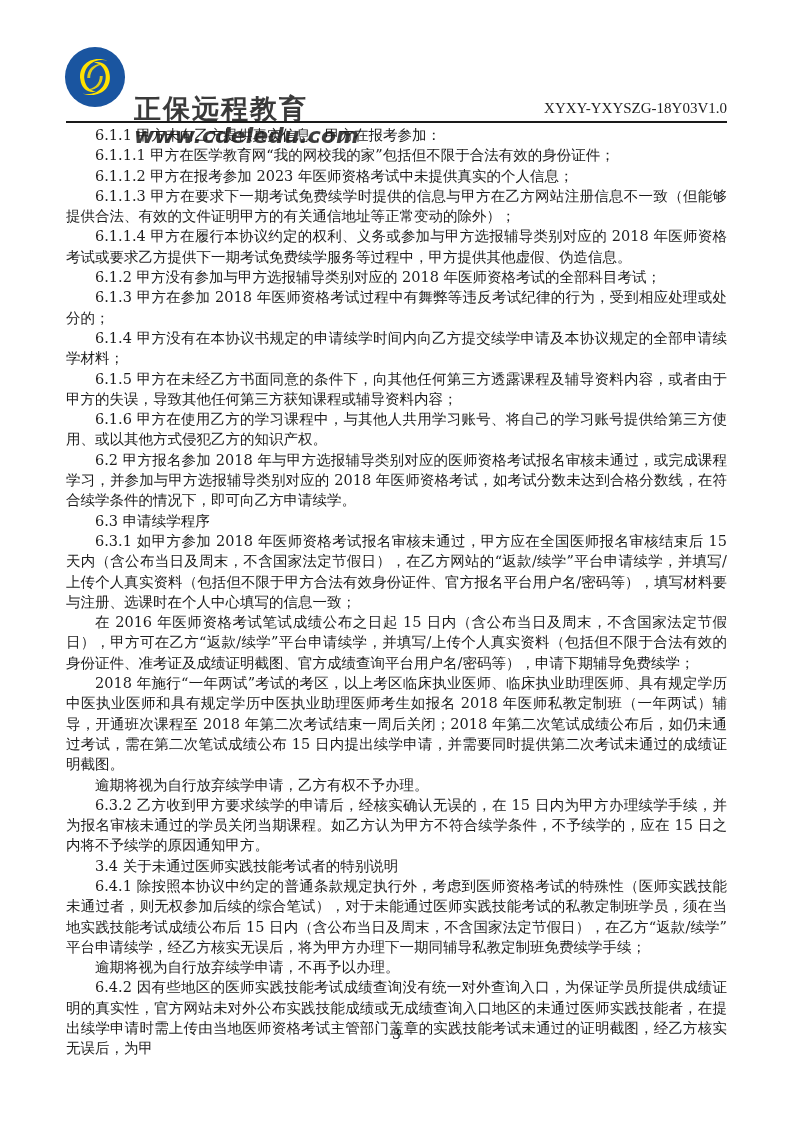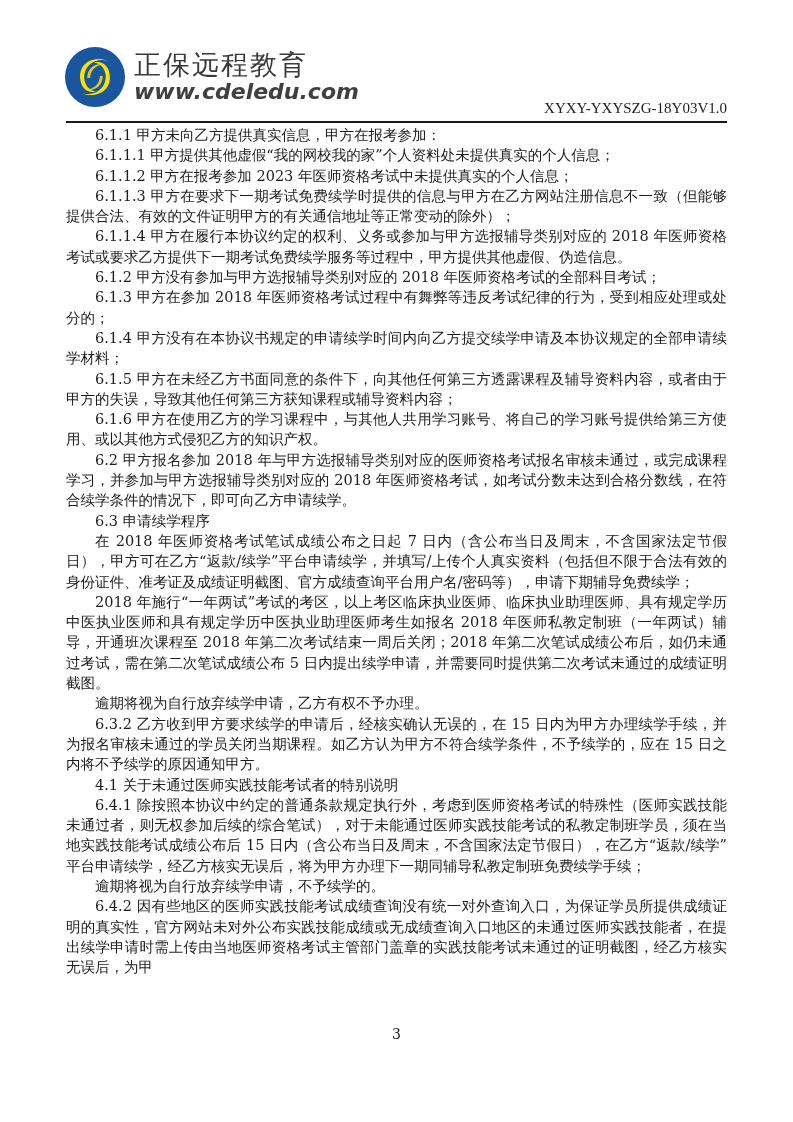--- a/index.html
+++ b/index.html
@@ -12,22 +12,22 @@
     font-family:"DejaVu Serif","Liberation Serif",serif;
     color:#1c1c1c;
     overflow:hidden;
   }
   
   .header{position:absolute;left:0;top:0;width:100%;height:123px;}
   .logo{position:absolute;left:64px;top:46px;width:62px;height:62px;}
   .brand-block{position:absolute;left:134px;top:49px;}
   .brand-name{
     font-family:"DejaVu Sans","Liberation Sans",sans-serif;
-    font-weight:normal;font-size:27px;line-height:32px;
-    color:#3a3a3a;letter-spacing:2px;white-space:nowrap;
+    font-weight:bold;font-size:27px;line-height:32px;
+    color:#3a3a3a;letter-spacing:2px;white-space:nowrap;margin-top:44px;
   }
   .brand-site{
     font-family:"DejaVu Sans","Liberation Sans",sans-serif;
     font-weight:bold;font-size:22px;line-height:21px;
     color:#404040;white-space:nowrap;font-style:italic;
   }
   .doc-code{
     position:absolute;right:66px;top:100px;
     font-family:Liberation Serif, serif;
     font-size:15px;color:#1c1c1c;white-space:nowrap;
@@ -74,36 +74,37 @@
       <div class="brand-site">www.cdeledu.com</div>
     </div>
 
     <div class="doc-code">XYXY-YXYSZG-18Y03V1.0</div>
 
     <div class="header-rule"></div>
   </div>
 
   <div class="content">
       <p>6.1.1 甲方未向乙方提供真实信息，甲方在报考参加：</p>
-      <p>6.1.1.1 甲方提供其他虚假“我的网校我的家”个人资料处未提供真实的个人信息；</p>
+      <p>6.1.1.1 甲方在医学教育网“我的网校我的家”包括但不限于合法有效的身份证件；</p>
       <p>6.1.1.2 甲方在报考参加 2023 年医师资格考试中未提供真实的个人信息；</p>
       <p>6.1.1.3 甲方在要求下一期考试免费续学时提供的信息与甲方在乙方网站注册信息不一致（但能够提供合法、有效的文件证明甲方的有关通信地址等正常变动的除外）；</p>
       <p>6.1.1.4 甲方在履行本协议约定的权利、义务或参加与甲方选报辅导类别对应的 2018 年医师资格考试或要求乙方提供下一期考试免费续学服务等过程中，甲方提供其他虚假、伪造信息。</p>
       <p>6.1.2 甲方没有参加与甲方选报辅导类别对应的 2018 年医师资格考试的全部科目考试；</p>
       <p>6.1.3 甲方在参加 2018 年医师资格考试过程中有舞弊等违反考试纪律的行为，受到相应处理或处分的；</p>
       <p>6.1.4 甲方没有在本协议书规定的申请续学时间内向乙方提交续学申请及本协议规定的全部申请续学材料；</p>
       <p>6.1.5 甲方在未经乙方书面同意的条件下，向其他任何第三方透露课程及辅导资料内容，或者由于甲方的失误，导致其他任何第三方获知课程或辅导资料内容；</p>
       <p>6.1.6 甲方在使用乙方的学习课程中，与其他人共用学习账号、将自己的学习账号提供给第三方使用、或以其他方式侵犯乙方的知识产权。</p>
       <p>6.2 甲方报名参加 2018 年与甲方选报辅导类别对应的医师资格考试报名审核未通过，或完成课程学习，并参加与甲方选报辅导类别对应的 2018 年医师资格考试，如考试分数未达到合格分数线，在符合续学条件的情况下，即可向乙方申请续学。</p>
       <p>6.3 申请续学程序</p>
-      <p>在 2018 年医师资格考试笔试成绩公布之日起 7 日内（含公布当日及周末，不含国家法定节假日），甲方可在乙方“返款/续学”平台申请续学，并填写/上传个人真实资料（包括但不限于合法有效的身份证件、准考证及成绩证明截图、官方成绩查询平台用户名/密码等），申请下期辅导免费续学；</p>
-      <p>2018 年施行“一年两试”考试的考区，以上考区临床执业医师、临床执业助理医师、具有规定学历中医执业医师和具有规定学历中医执业助理医师考生如报名 2018 年医师私教定制班（一年两试）辅导，开通班次课程至 2018 年第二次考试结束一周后关闭；2018 年第二次笔试成绩公布后，如仍未通过考试，需在第二次笔试成绩公布 5 日内提出续学申请，并需要同时提供第二次考试未通过的成绩证明截图。</p>
+      <p>6.3.1 如甲方参加 2018 年医师资格考试报名审核未通过，甲方应在全国医师报名审核结束后 15 天内（含公布当日及周末，不含国家法定节假日），在乙方网站的“返款/续学”平台申请续学，并填写/上传个人真实资料（包括但不限于甲方合法有效身份证件、官方报名平台用户名/密码等），填写材料要与注册、选课时在个人中心填写的信息一致；</p>
+      <p>在 2016 年医师资格考试笔试成绩公布之日起 15 日内（含公布当日及周末，不含国家法定节假日），甲方可在乙方“返款/续学”平台申请续学，并填写/上传个人真实资料（包括但不限于合法有效的身份证件、准考证及成绩证明截图、官方成绩查询平台用户名/密码等），申请下期辅导免费续学；</p>
+      <p>2018 年施行“一年两试”考试的考区，以上考区临床执业医师、临床执业助理医师、具有规定学历中医执业医师和具有规定学历中医执业助理医师考生如报名 2018 年医师私教定制班（一年两试）辅导，开通班次课程至 2018 年第二次考试结束一周后关闭；2018 年第二次笔试成绩公布后，如仍未通过考试，需在第二次笔试成绩公布 15 日内提出续学申请，并需要同时提供第二次考试未通过的成绩证明截图。</p>
       <p>逾期将视为自行放弃续学申请，乙方有权不予办理。</p>
       <p>6.3.2 乙方收到甲方要求续学的申请后，经核实确认无误的，在 15 日内为甲方办理续学手续，并为报名审核未通过的学员关闭当期课程。如乙方认为甲方不符合续学条件，不予续学的，应在 15 日之内将不予续学的原因通知甲方。</p>
-      <p>4.1 关于未通过医师实践技能考试者的特别说明</p>
+      <p>3.4 关于未通过医师实践技能考试者的特别说明</p>
       <p>6.4.1 除按照本协议中约定的普通条款规定执行外，考虑到医师资格考试的特殊性（医师实践技能未通过者，则无权参加后续的综合笔试），对于未能通过医师实践技能考试的私教定制班学员，须在当地实践技能考试成绩公布后 15 日内（含公布当日及周末，不含国家法定节假日），在乙方“返款/续学”平台申请续学，经乙方核实无误后，将为甲方办理下一期同辅导私教定制班免费续学手续；</p>
-      <p>逾期将视为自行放弃续学申请，不予续学的。</p>
+      <p>逾期将视为自行放弃续学申请，不再予以办理。</p>
       <p>6.4.2 因有些地区的医师实践技能考试成绩查询没有统一对外查询入口，为保证学员所提供成绩证明的真实性，官方网站未对外公布实践技能成绩或无成绩查询入口地区的未通过医师实践技能者，在提出续学申请时需上传由当地医师资格考试主管部门盖章的实践技能考试未通过的证明截图，经乙方核实无误后，为甲</p>
     </div>
 
   <div class="page-number">3</div>
 
 </div>
 
 </body></html>

